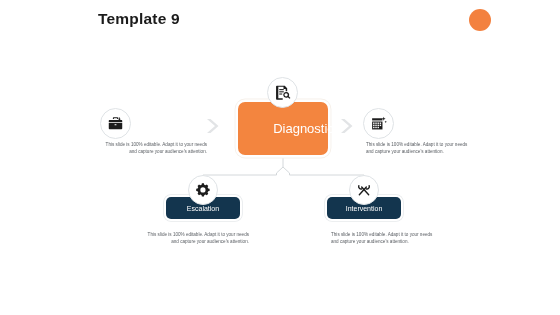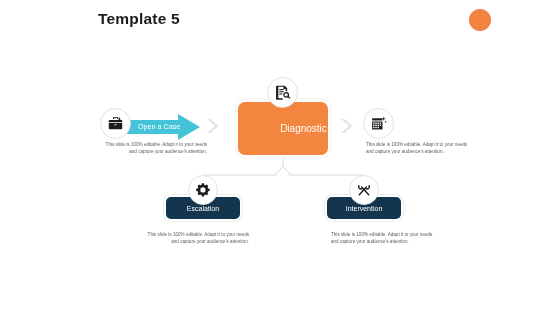--- a/index.html
+++ b/index.html
@@ -104,21 +104,21 @@
     height: 53px;
     background: #f3853f;
     border-radius: 7px;
     box-shadow: 0 0 0 2.5px #ffffff, 0 0 0 3.4px #f6f0ea;
     display: flex;
     align-items: center;
     justify-content: center;
     z-index: 5;
   }
   #diagnostic-label {
-    font-size: 10px;
+    font-size: 13px;
     color: #ffffff;
     white-space: nowrap;
     padding-left: 41px;
   }
 
   
   .navy-card {
     position: absolute;
     width: 74px;
     height: 22px;
@@ -143,21 +143,21 @@
     width: 560px; height: 315px;
     z-index: 1;
     pointer-events: none;
   }
 </style>
 </head>
 <body>
 
 <div id="slide">
 
-  <div id="slide-title">Template 5</div>
+  <div id="slide-title">Template 9</div>
   <div id="header-dot"></div>
 
   <svg id="connectors" viewBox="0 0 560 315">
 
     <path d="M283 155 L283 167" stroke="#c9ced2" stroke-width="0.8" fill="none"></path>
 
     <path d="M283 167 L276.5 173 L276.5 175" stroke="#c9ced2" stroke-width="0.8" fill="none"></path>
     <path d="M283 167 L289.5 173 L289.5 175" stroke="#c9ced2" stroke-width="0.8" fill="none"></path>
 
     <path d="M276.5 175 L203 175 L203 197" stroke="#c9ced2" stroke-width="0.8" fill="none"></path>
@@ -170,26 +170,20 @@
       <svg width="17" height="17" viewBox="0 0 24 24" fill="#1d1d1d">
         <path d="M9.2 3.2h5.6c.5 0 .9.4.9.9v1.6h-1.5V4.7H9.8v1h-1.5V4.1c0-.5.4-.9.9-.9z"></path>
         <path d="M3.4 7.2h17.2c.5 0 .9.4.9.9v2.3H2.5V8.1c0-.5.4-.9.9-.9z"></path>
         <path d="M2.5 11.4h19v7.5c0 .6-.5 1.1-1.1 1.1H3.6c-.6 0-1.1-.5-1.1-1.1v-7.5zm8.2 1.6v1.3h2.6V13h-2.6z"></path>
         <circle cx="17.6" cy="6" r="1.3"></circle>
         <path d="M16.1 4.1l1.2-1.1 1.1 1.2-1.2 1.1z"></path>
       </svg>
     </span>
   </div>
 
-  <div class="arrow-wrap" style="left:118px; top:114px; width:82px;">
-    <svg class="arrow-shape" viewBox="0 0 82 26" preserveAspectRatio="none">
-      <path d="M0 6 L60 6 L60 0 L82 13 L60 26 L60 20 L0 20 Z" fill="#45c4d8"></path>
-    </svg>
-    <span class="arrow-label" style="left:20px;">Open a Case</span>
-  </div>
 
   <div class="caption right" style="left:99px; top:141px;">This slide is 100% editable. Adapt it to your needs and capture your audience's attention.</div>
 
   <svg class="chevron" style="left:206px; top:118px;" width="14" height="16" viewBox="0 0 14 16">
     <path d="M1 1 L9 8 L1 15 L4.5 15 L12.5 8 L4.5 1 Z" fill="#e2e4e6"></path>
   </svg>
 
   <div class="icon-circle" style="left:267px; top:77px; width:31px; height:31px;">
     <span>
       <svg width="17" height="17" viewBox="0 0 24 24" fill="#1d1d1d">

